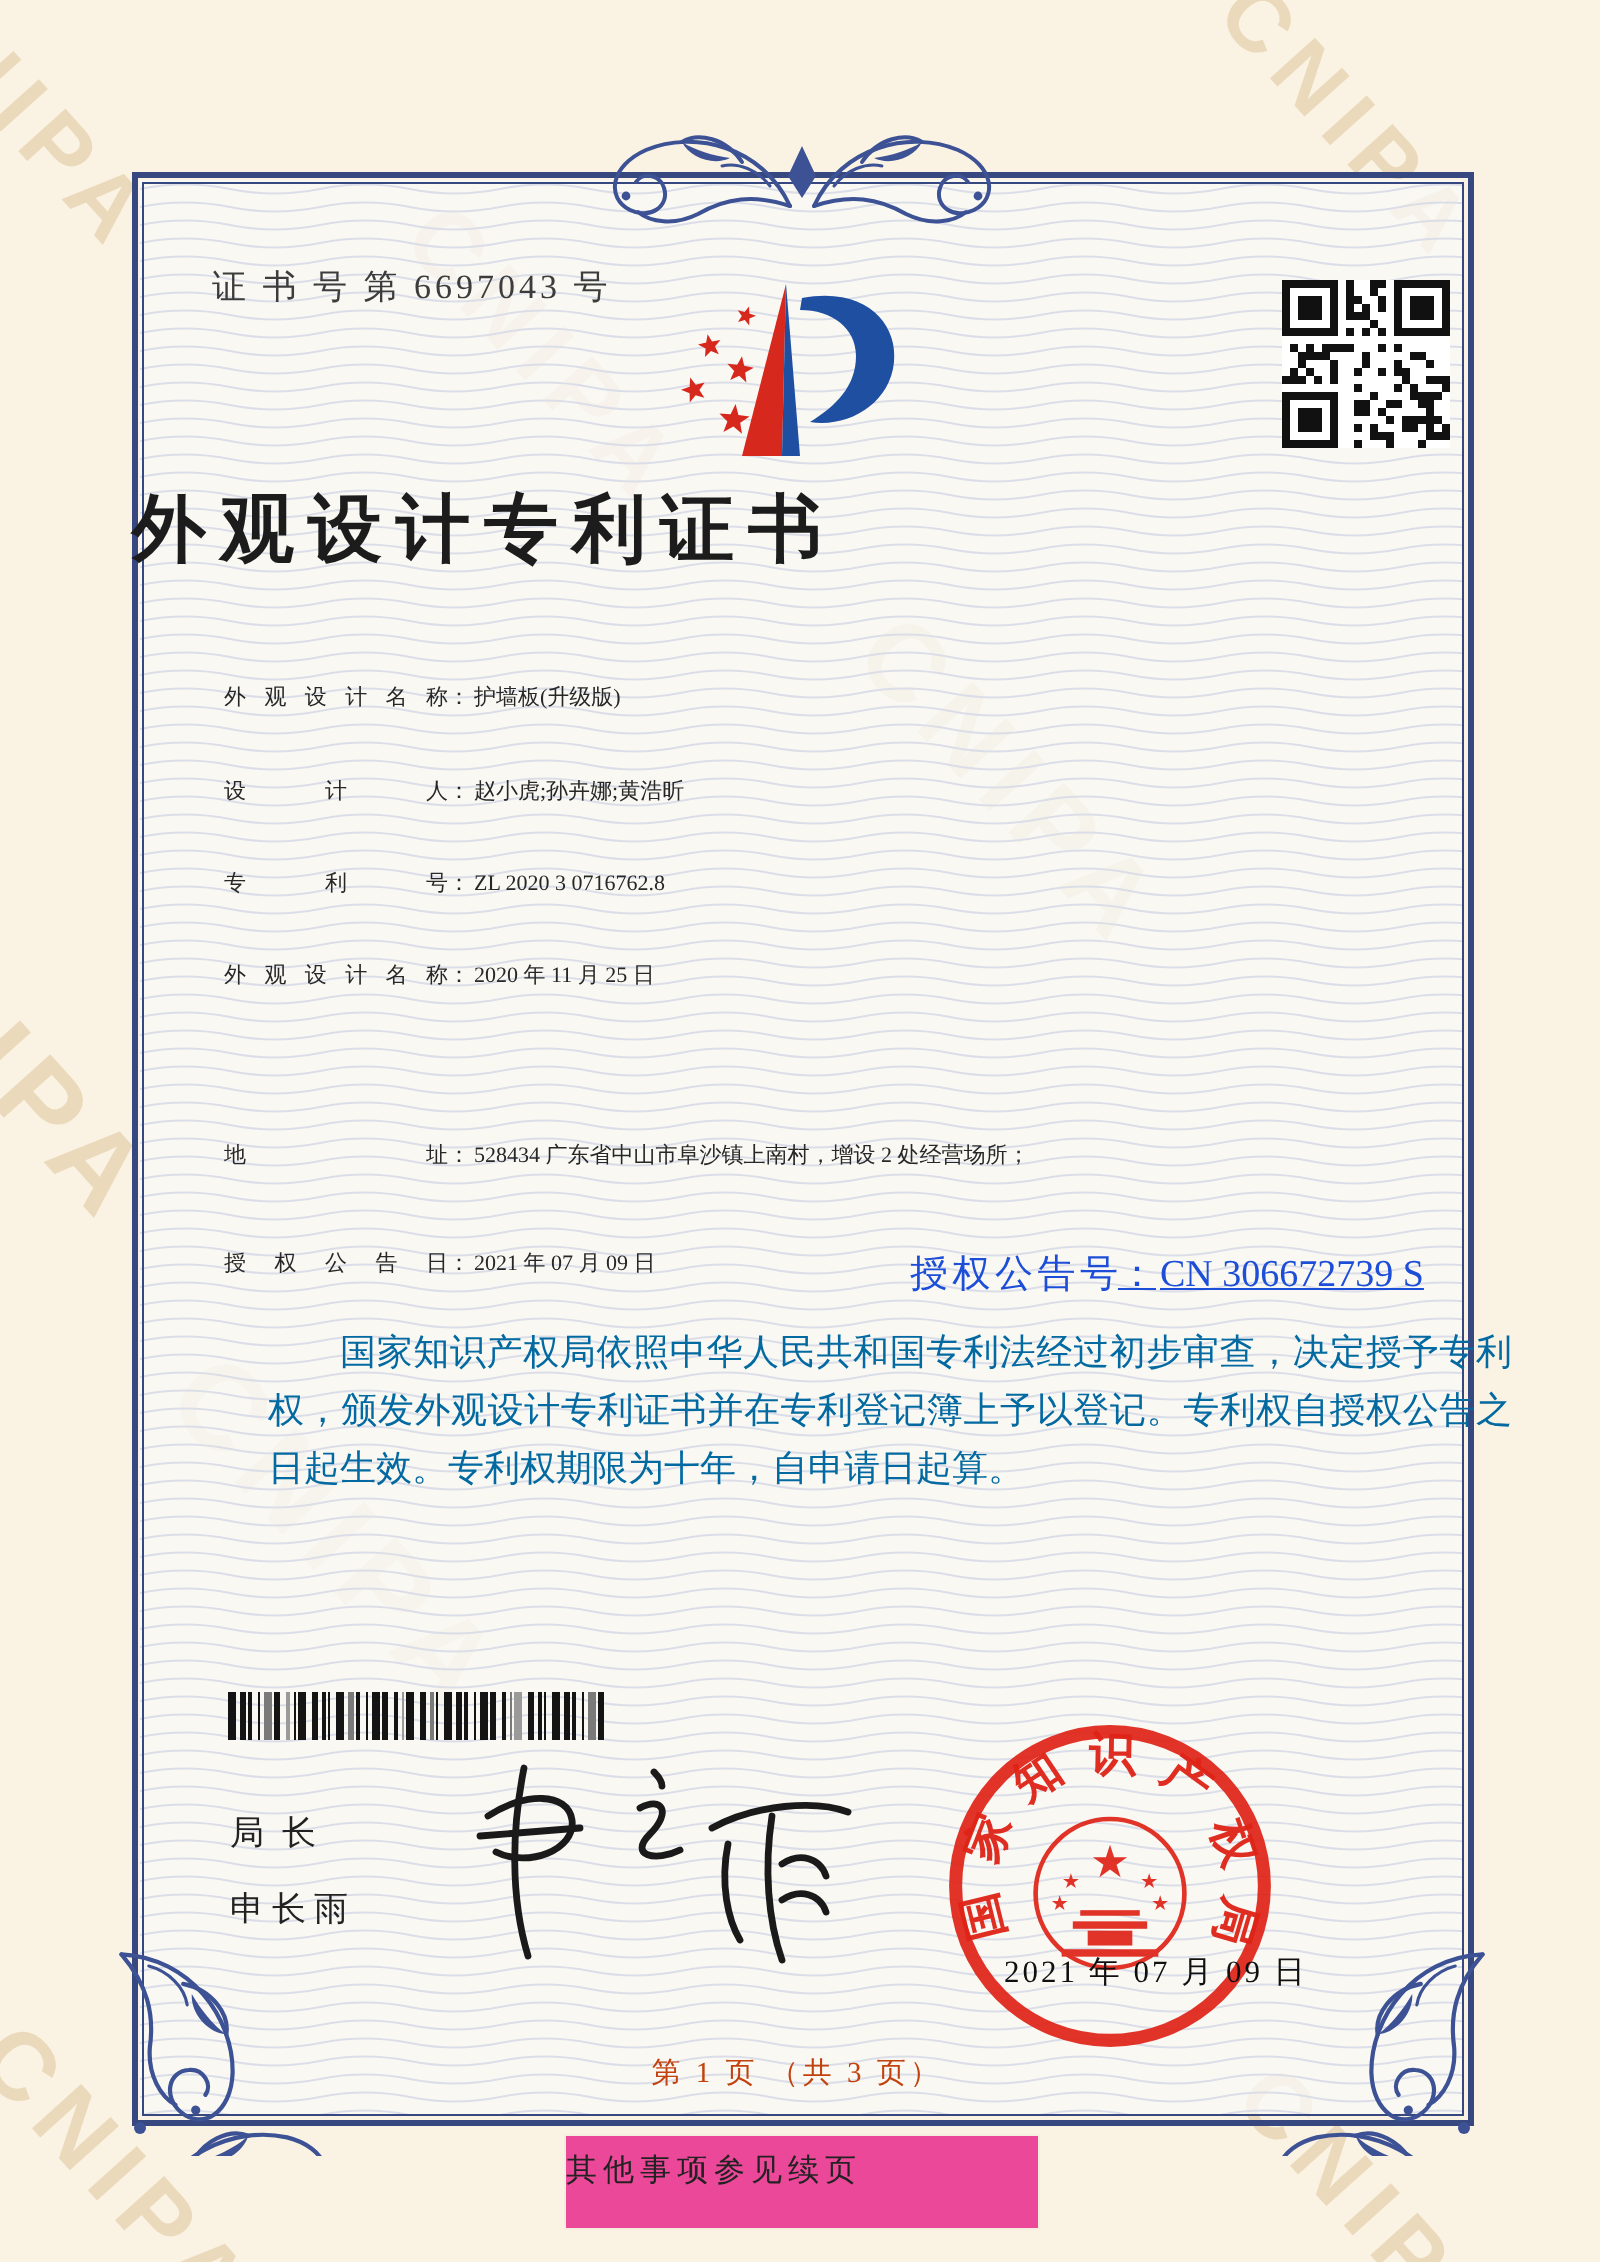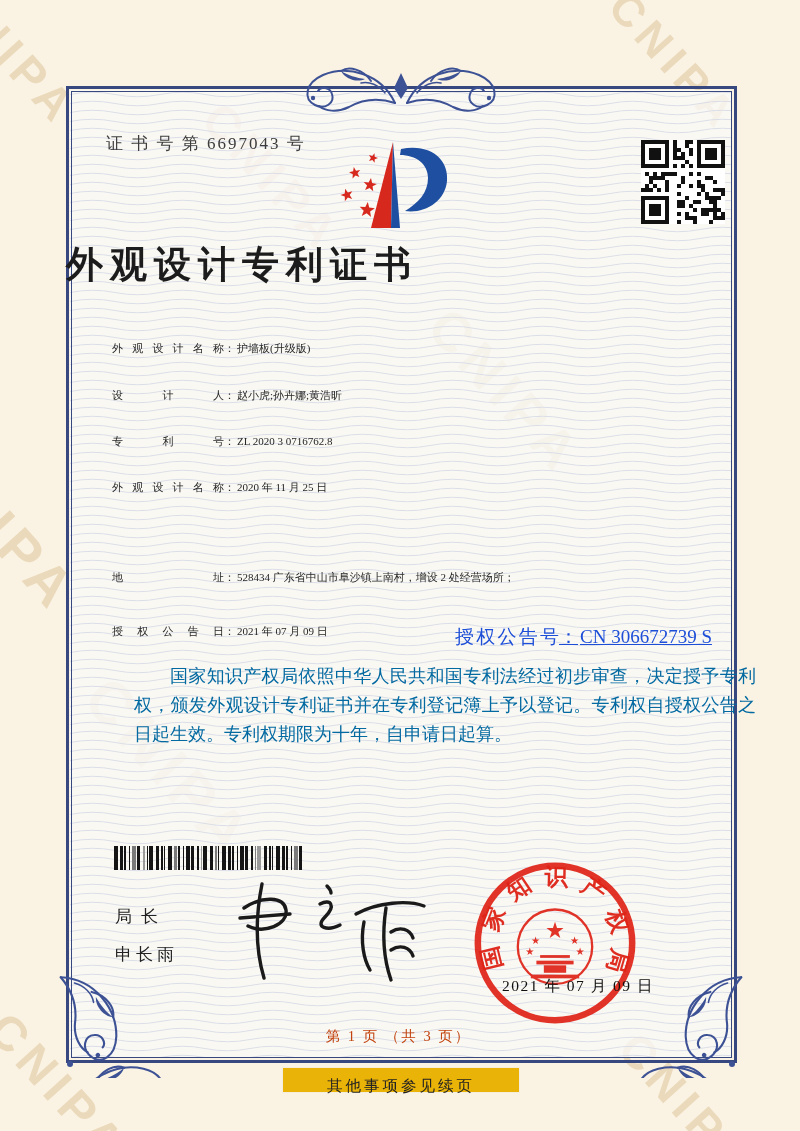--- a/index.html
+++ b/index.html
@@ -45,22 +45,22 @@
   .paras{position:absolute;left:92px;top:662px;width:622px;font-size:18px;line-height:29px;color:#0369a1;text-align:justify;margin-left:42px;}
   .paras p{margin:0;text-indent:2em;}
   .barcode{position:absolute;left:114px;top:846px;width:192px;height:24px;}
   .director-title{position:absolute;left:115px;top:905px;font-size:17px;letter-spacing:9px;color:#222;}
   .director-name{position:absolute;left:115px;top:943px;font-size:17px;letter-spacing:4px;color:#222;}
   .sig{position:absolute;left:228px;top:870px;width:215px;height:122px;}
   .seal{position:absolute;left:462px;top:850px;width:186px;height:186px;z-index:6;}
   .seal-date{position:absolute;left:502px;top:976px;font-size:15.5px;letter-spacing:1.5px;color:#101010;z-index:7;white-space:nowrap;}
   .page-info{position:absolute;left:66px;top:1027px;width:665px;text-align:center;font-size:14.5px;letter-spacing:2px;color:#c2410c;}
   .cont-box{
-    position:absolute;left:283px;top:1068px;width:236px;height:24px;background:#eab308;
-    text-align:center;line-height:36px;font-size:15.5px;letter-spacing:3px;color:#222;z-index:8;
+    position:absolute;left:283px;top:1068px;width:236px;height:46px;background:#ec4899;
+    line-height:36px;font-size:15.5px;letter-spacing:3px;color:#222;z-index:8;
     box-shadow:0 0 0 1px rgba(0,0,0,0.02);
   }
   .orn{position:absolute;z-index:3;}
 </style>
 </head>
 <body>
 
 <div class="wm" style="left:-28px;top:-30px;font-size:46px;">CNIPA</div>
 <div class="wm" style="left:636px;top:-18px;font-size:44px;">CNIPA</div>
 <div class="wm" style="left:232px;top:92px;font-size:48px;color:rgba(214,181,130,0.30);">CNIPA</div>

